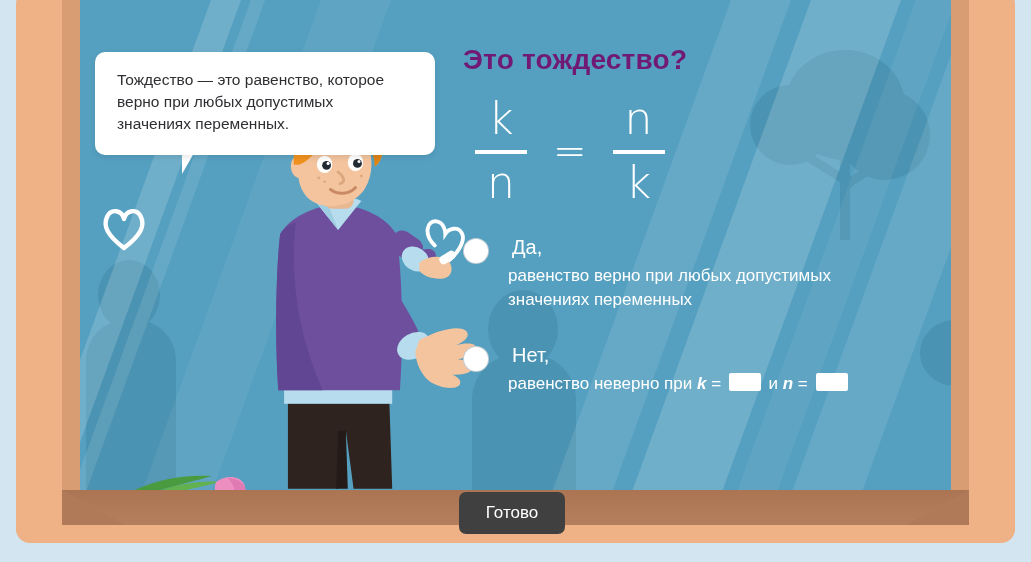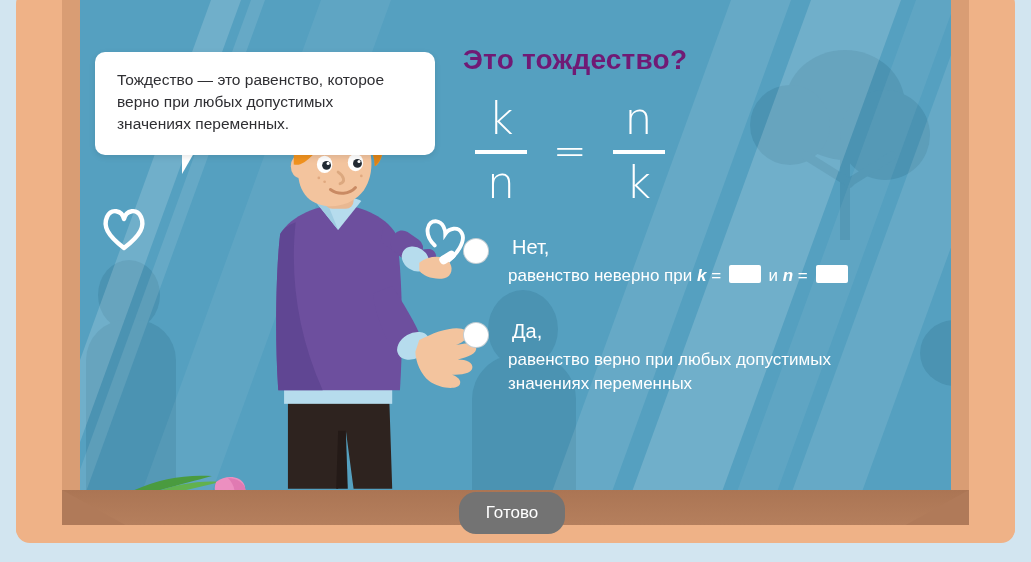--- a/index.html
+++ b/index.html
@@ -232,23 +232,23 @@
   }
 
   
   .btn-wrap {
     position: absolute;
     left: 459px; top: 492px;
     z-index: 45;
   }
   .done-btn {
     width: 106px; height: 42px;
-    background: #737373;
+    background: #404040;
     border: none;
-    border-radius: 17px;
+    border-radius: 7px;
     color: #ffffff;
     font-size: 17px;
     font-family: "Liberation Sans", sans-serif;
     cursor: pointer;
   }
 </style>
 </head>
 <body>
 
 <div id="page">
@@ -382,34 +382,34 @@
         <span class="bar"></span>
         <span class="den">k</span>
       </span>
     </div>
 
     <div class="options">
 
       <div class="option">
         <div class="radio"></div>
         <div class="opt-body">
-          <div class="opt-head">Нет,</div>
-          <div class="opt-sub"><span>равенство неверно при </span><span class="var">k</span><span> = </span><span class="blank"></span><span> и </span><span class="var">n</span><span> = </span><span class="blank"></span></div>
-        </div>
-      </div>
-
-      <div class="option">
-        <div class="radio"></div>
-        <div class="opt-body">
           <div class="opt-head">Да,</div>
           <div class="opt-sub">равенство верно при любых допустимых
 значениях переменных</div>
         </div>
       </div>
 
+      <div class="option">
+        <div class="radio"></div>
+        <div class="opt-body">
+          <div class="opt-head">Нет,</div>
+          <div class="opt-sub"><span>равенство неверно при </span><span class="var">k</span><span> = </span><span class="blank"></span><span> и </span><span class="var">n</span><span> = </span><span class="blank"></span></div>
+        </div>
+      </div>
+
     </div>
   </div>
 
   <div class="btn-wrap">
     <button class="done-btn">Готово</button>
   </div>
 
 </div>
 
 </body></html>

